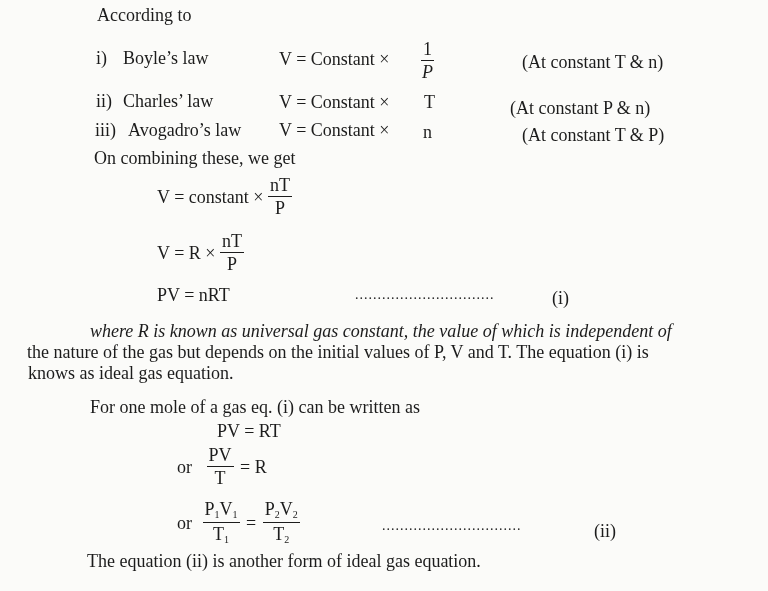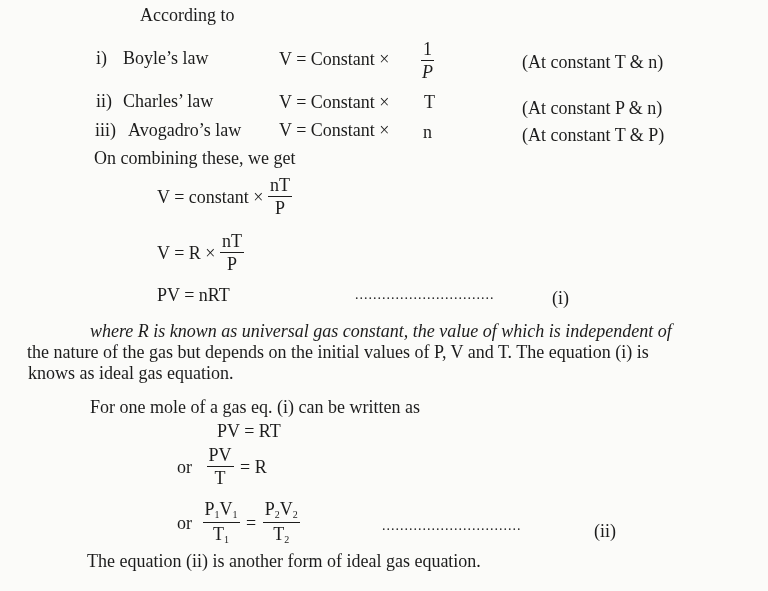--- a/index.html
+++ b/index.html
@@ -17,38 +17,38 @@
     .frac .den { padding-top: 2px; }
     .ital { font-style: italic; }
     sub { font-size: 10px; vertical-align: -3px; }
     .dots { letter-spacing: 1px; font-size: 14px; }
   </style>
 </head>
 <body>
 
 <div>
 
-  <div class="abs" style="left:97px; top:6px;margin-left:43px;">According to</div>
+  <div class="abs" style="left:97px; top:6px;">According to</div>
 
   <div class="abs" style="left:96px; top:49px;">i)</div>
   <div class="abs" style="left:123px; top:49px;">Boyle’s law</div>
   <div class="abs" style="left:279px; top:50px;">V = Constant ×</div>
   <div class="abs" style="left:421px; top:40px;">
     <span class="frac">
       <span class="num">1</span>
       <span class="den ital">P</span>
     </span>
   </div>
   <div class="abs" style="left:522px; top:53px;">(At constant T &amp; n)</div>
 
   <div class="abs" style="left:96px; top:92px;">ii)</div>
   <div class="abs" style="left:123px; top:92px;">Charles’ law</div>
   <div class="abs" style="left:279px; top:93px;">V = Constant ×</div>
   <div class="abs" style="left:424px; top:93px;">T</div>
-  <div class="abs" style="left:522px; top:99px;">(At constant P &amp; n)</div>
+  <div class="abs" style="left:510px; top:99px;">(At constant P &amp; n)</div>
 
   <div class="abs" style="left:95px; top:121px;">iii)</div>
   <div class="abs" style="left:128px; top:121px;">Avogadro’s law</div>
   <div class="abs" style="left:279px; top:121px;">V = Constant ×</div>
   <div class="abs" style="left:423px; top:123px;">n</div>
   <div class="abs" style="left:522px; top:126px;">(At constant T &amp; P)</div>
 
   <div class="abs" style="left:94px; top:149px;">On combining these, we get</div>
 
   <div class="abs" style="left:157px; top:176px;">

